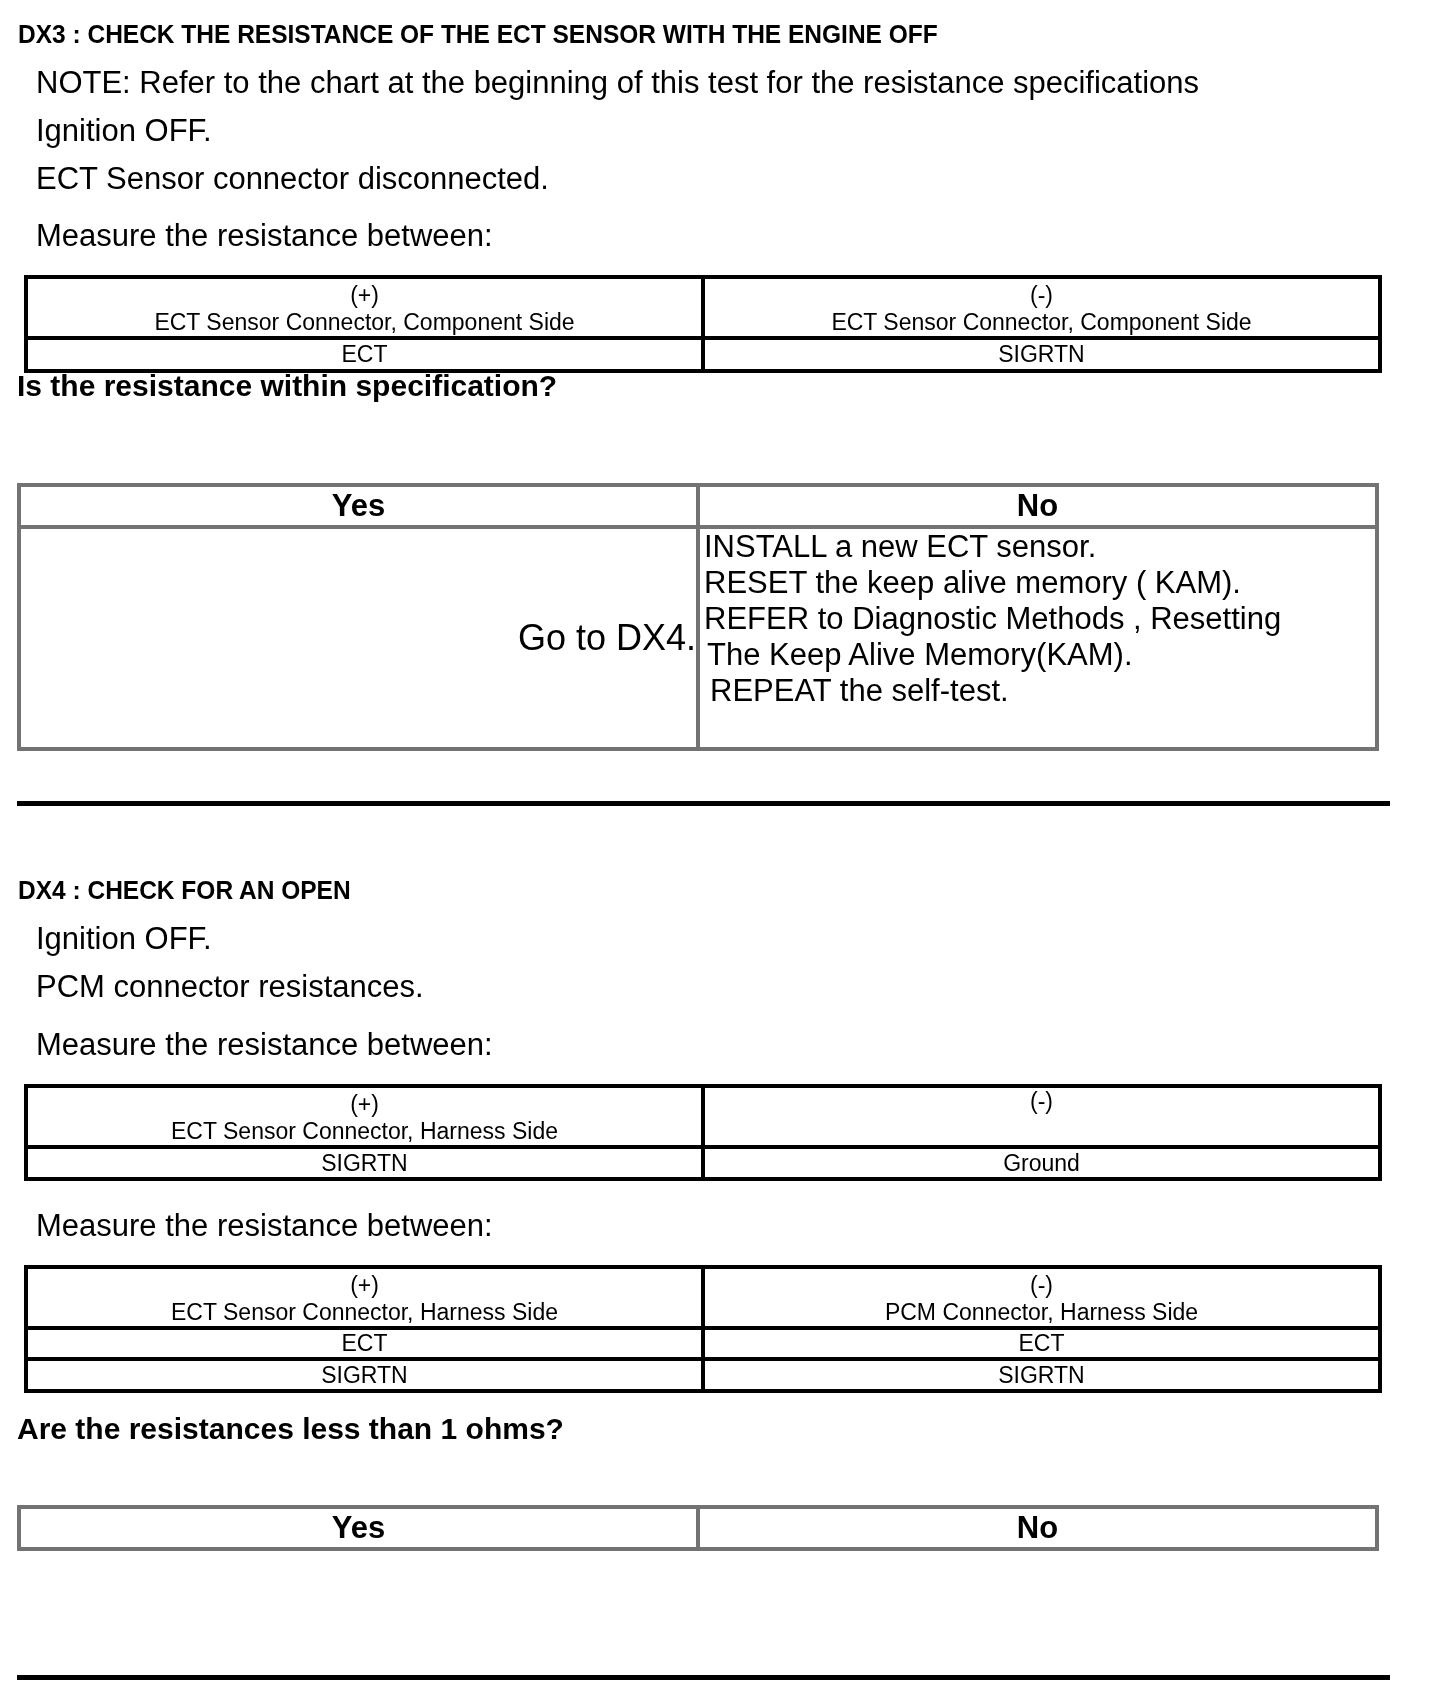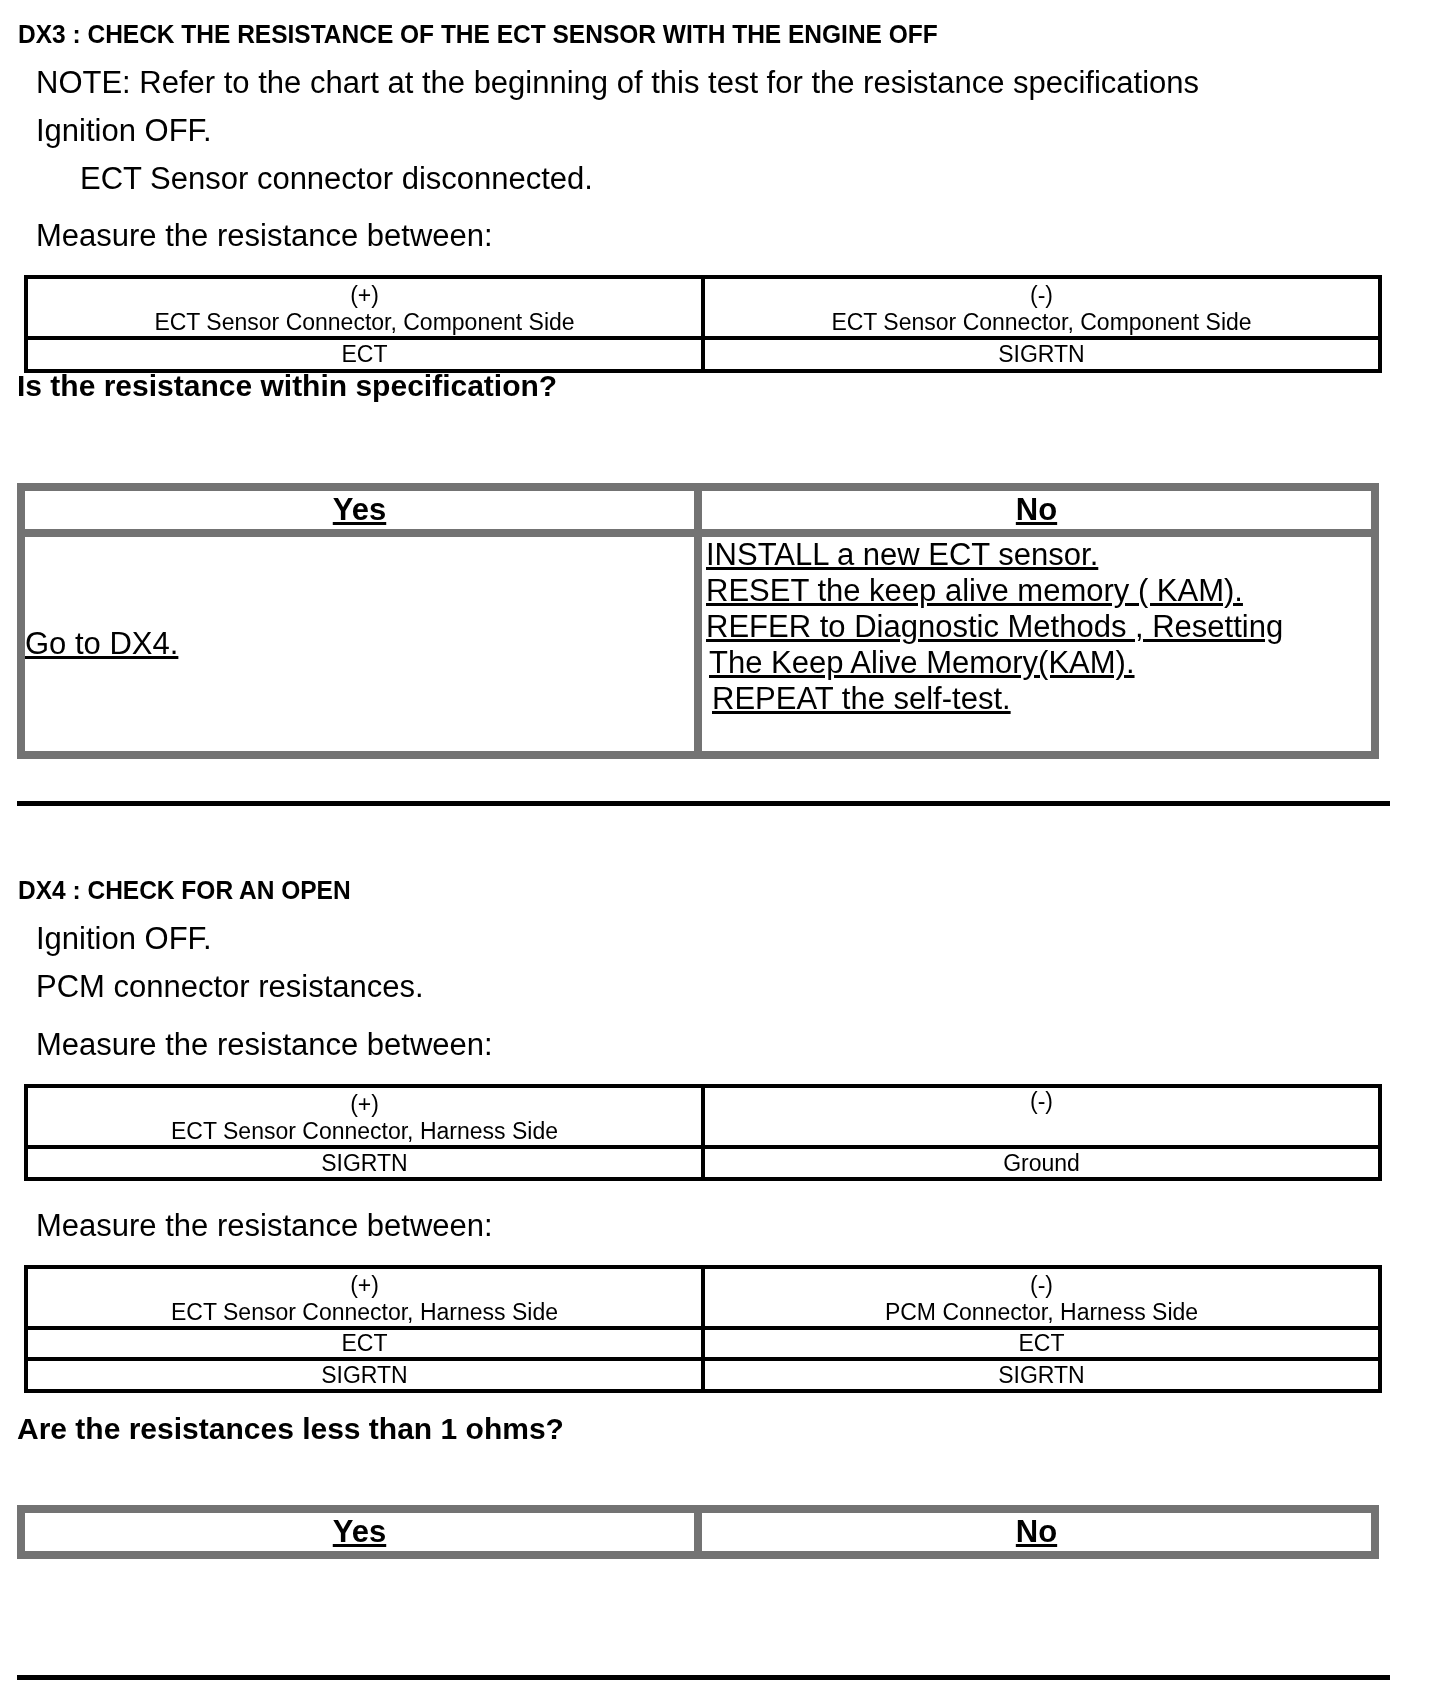--- a/index.html
+++ b/index.html
@@ -4,34 +4,34 @@
 <style>
   html, body { margin:0; padding:0; background:#ffffff; }
   body { width:1440px; height:1706px; position:relative; overflow:hidden; color:#000; font-family:"Liberation Sans", sans-serif; }
   .abs { position:absolute; }
   .h-bold { font-weight:bold; font-size:25px; left:18px; white-space:nowrap; transform:scaleX(0.98); transform-origin:left; }
   .line-text { font-size:31px; left:36px; white-space:nowrap; }
   .question { font-weight:bold; font-size:30px; left:17px; white-space:nowrap; }
   table { border-collapse:collapse; position:absolute; table-layout:fixed; }
   .conn td { border:4px solid #000; text-align:center; font-size:23px; line-height:27px; padding:0; vertical-align:bottom; }
   .conn td.val { vertical-align:middle; }
-  .yn td { border:8px solid #737373; padding:0;text-decoration:underline; }
+  .yn td { border:4px solid #737373; padding:0; }
   .yn td.hdr { text-align:center; font-weight:bold; font-size:31px; height:38px; vertical-align:middle; }
-  .yn td.yes { text-align:left; font-size:31px; vertical-align:middle; }
+  .yn td.yes { text-align:right; font-size:36px; vertical-align:middle; }
   .yn td.no { text-align:left; font-size:31px; vertical-align:top; line-height:36px; padding-left:4px; }
   .no div { white-space:nowrap; }
   .rule { height:5px; background:#000; }
 </style>
 </head>
 <body>
 
 <div class="abs h-bold" style="top:20px;">DX3 : CHECK THE RESISTANCE OF THE ECT SENSOR WITH THE ENGINE OFF</div>
 <div class="abs line-text" style="top:65px;">NOTE: Refer to the chart at the beginning of this test for the resistance specifications</div>
 <div class="abs line-text" style="top:113px;">Ignition OFF.</div>
-<div class="abs line-text" style="top:161px;margin-left:44px;">ECT Sensor connector disconnected.</div>
+<div class="abs line-text" style="top:161px;">ECT Sensor connector disconnected.</div>
 <div class="abs line-text" style="top:218px;">Measure the resistance between:</div>
 
 <table class="conn" style="left:24px; top:275px; width:1358px;">
   <colgroup>
       <col style="width:50%">
       <col style="width:50%">
     </colgroup>
   <tbody>
       <tr style="height:61px;">
     <td>

